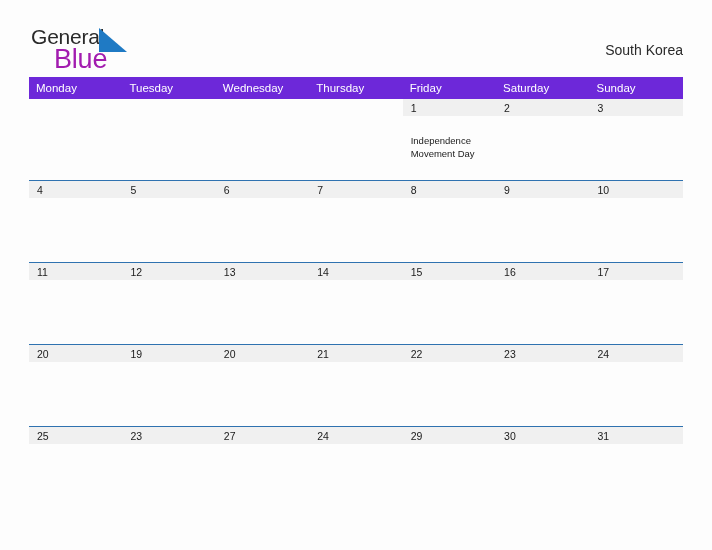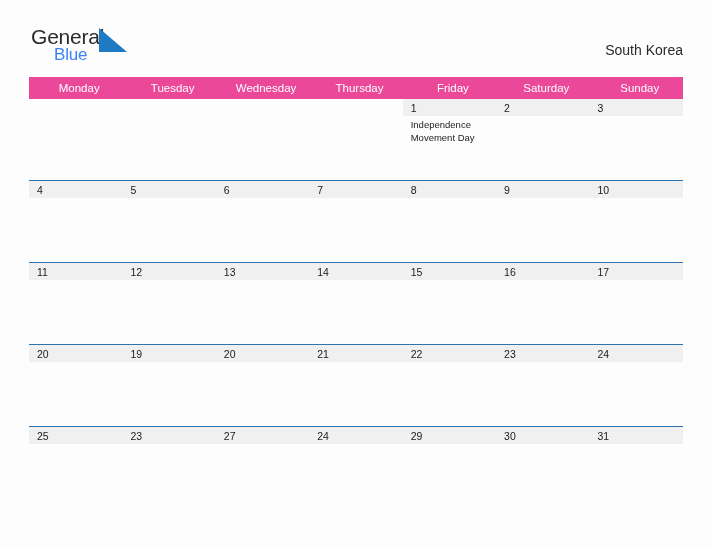--- a/index.html
+++ b/index.html
@@ -45,23 +45,23 @@
     top: 0;
     font-size: 21px;
     letter-spacing: -0.2px;
     color: #2a2a2a;
     font-family: "Liberation Sans", sans-serif;
   }
   .logo-blue {
     position: absolute;
     left: 23px;
     top: 20px;
-    font-size: 17px;
+    font-size: 27px;
     letter-spacing: -0.2px;
-    color: #3b82f6;
+    color: #a21caf;
     font-family: "Liberation Sans", sans-serif;
   }
   .logo-flag {
     position: absolute;
     left: 68px;
     top: 2px;
     width: 30px;
     height: 25px;
   }
 
@@ -93,25 +93,25 @@
     width: 654px;
   }
   table.cal {
     border-collapse: collapse;
     table-layout: fixed;
     width: 654px;
   }
   table.cal col { width: 93.43px; }
 
   thead th {
-    background: #ec4899;
+    background: #6d28d9;
     color: #ffffff;
     font-size: 11.5px;
     font-weight: normal;
-    text-align: center;
+    text-align: left;
     padding: 5px 0 5px 7px;
     height: 11px;
     font-family: "Liberation Sans", sans-serif;
     white-space: nowrap;
   }
 
   tbody tr.week { height: 81px; }
 
   tbody td {
     vertical-align: top;
@@ -139,20 +139,21 @@
     font-size: 10.5px;
     color: #1a1a1a;
     padding: 3px 0 0 8px;
     line-height: 12px;
     font-family: "Liberation Sans", sans-serif;
   }
   .cell.blank .daynum-band { background: #fdfdfd; }
 
   .events {
     padding: 3px 6px 0 8px;
+    margin-top: 16px;
   }
   .event {
     font-size: 9.5px;
     line-height: 12.5px;
     color: #1a1a1a;
     font-family: "Liberation Sans", sans-serif;
   }
 </style>
 </head>
 <body>

